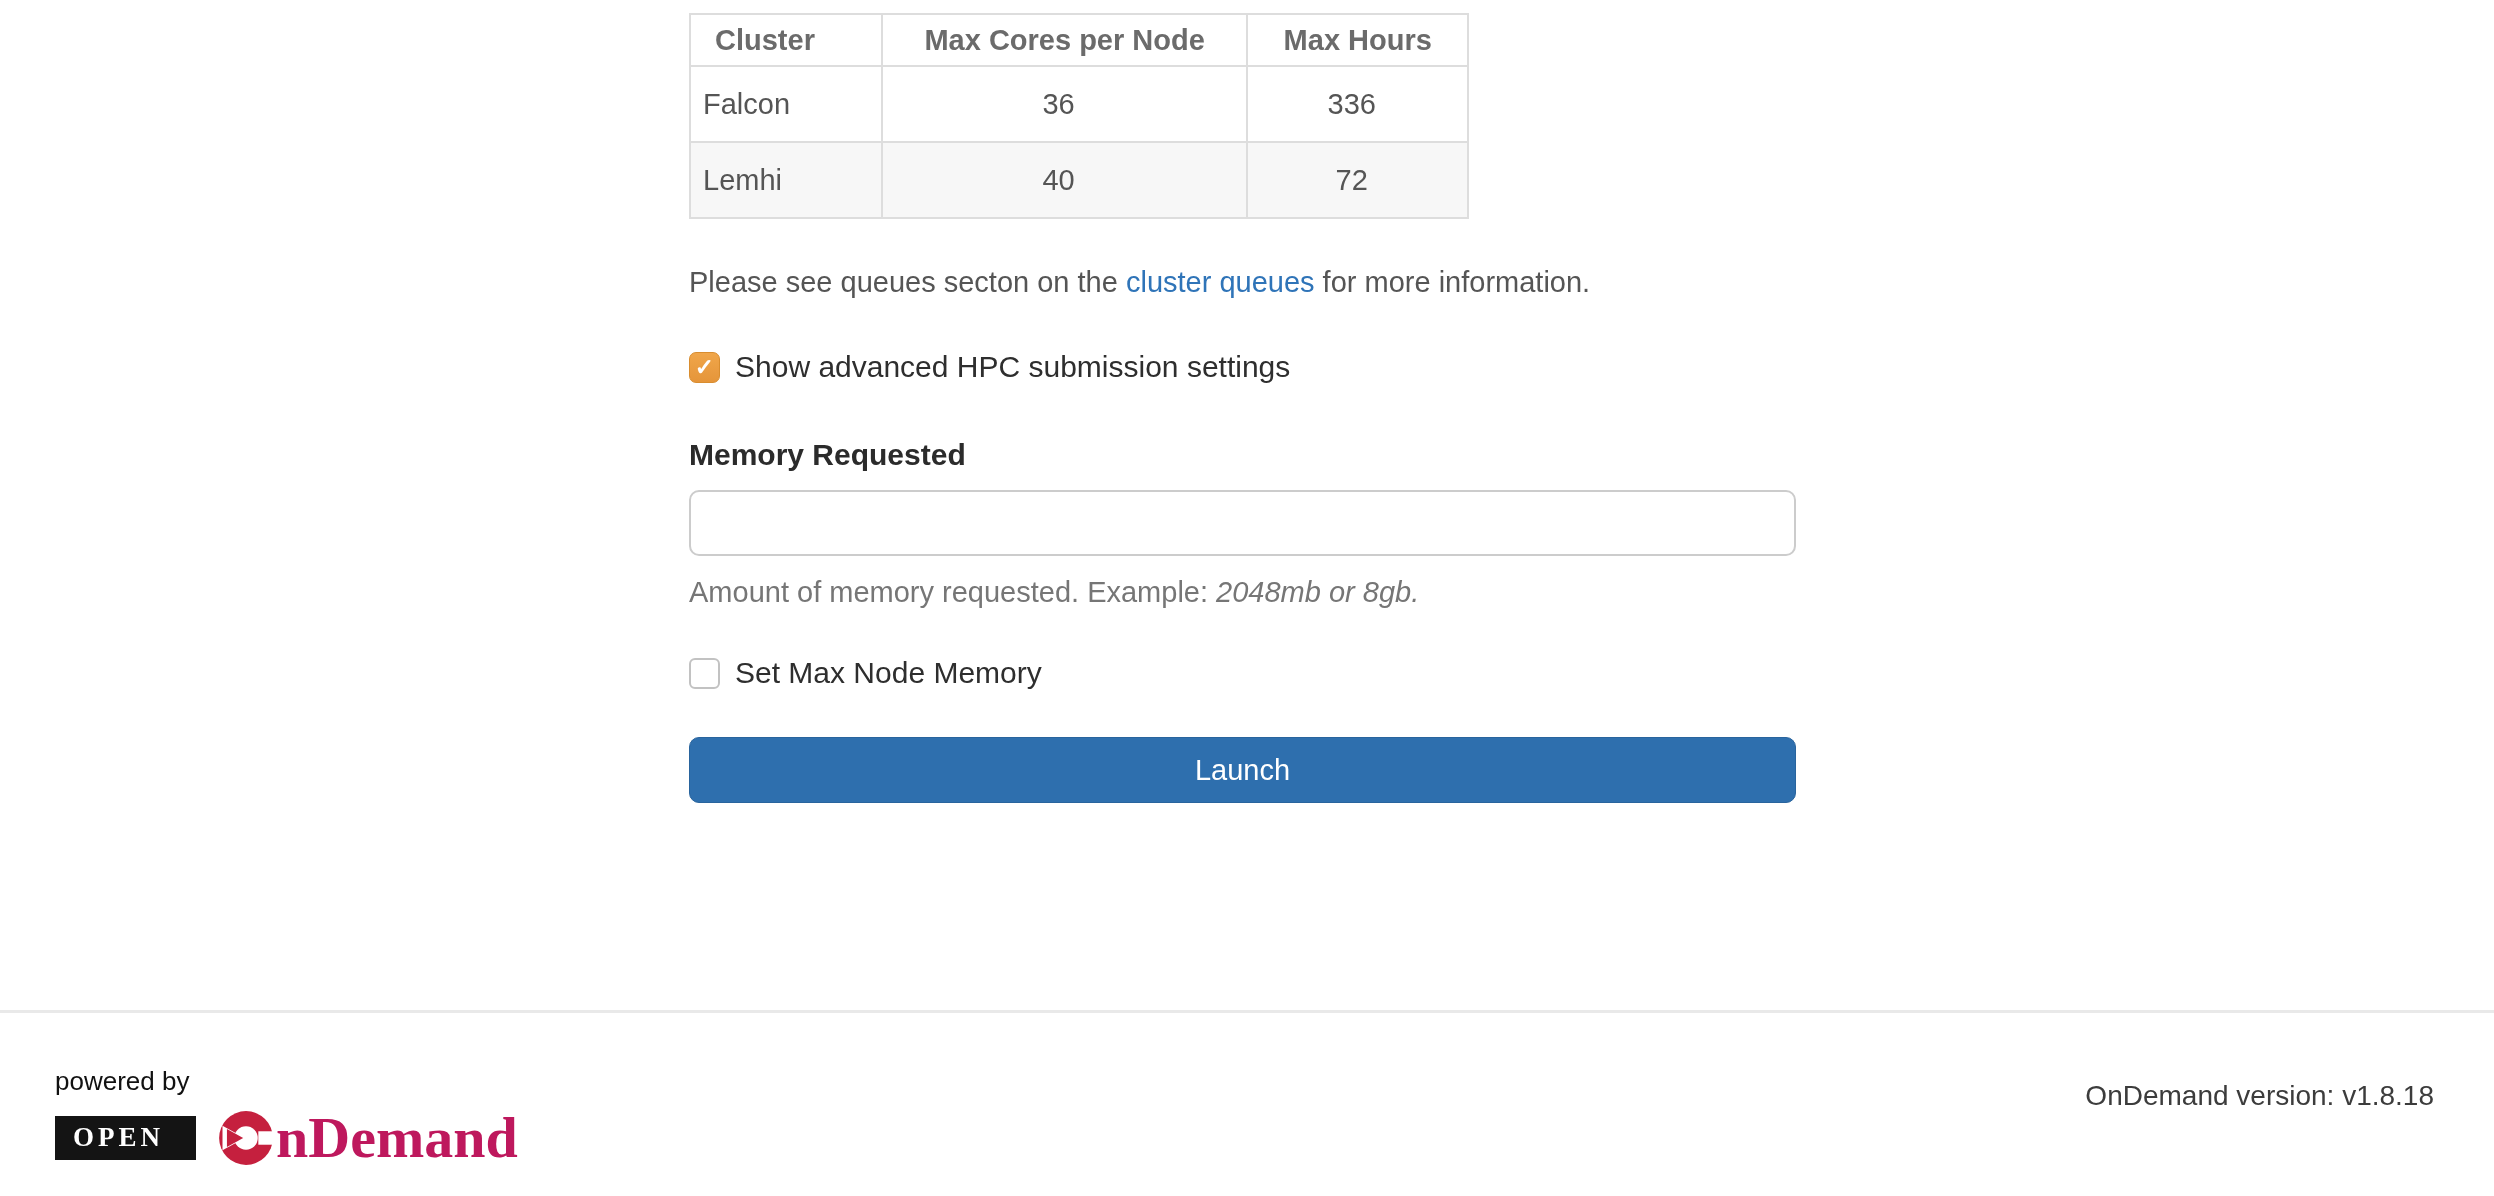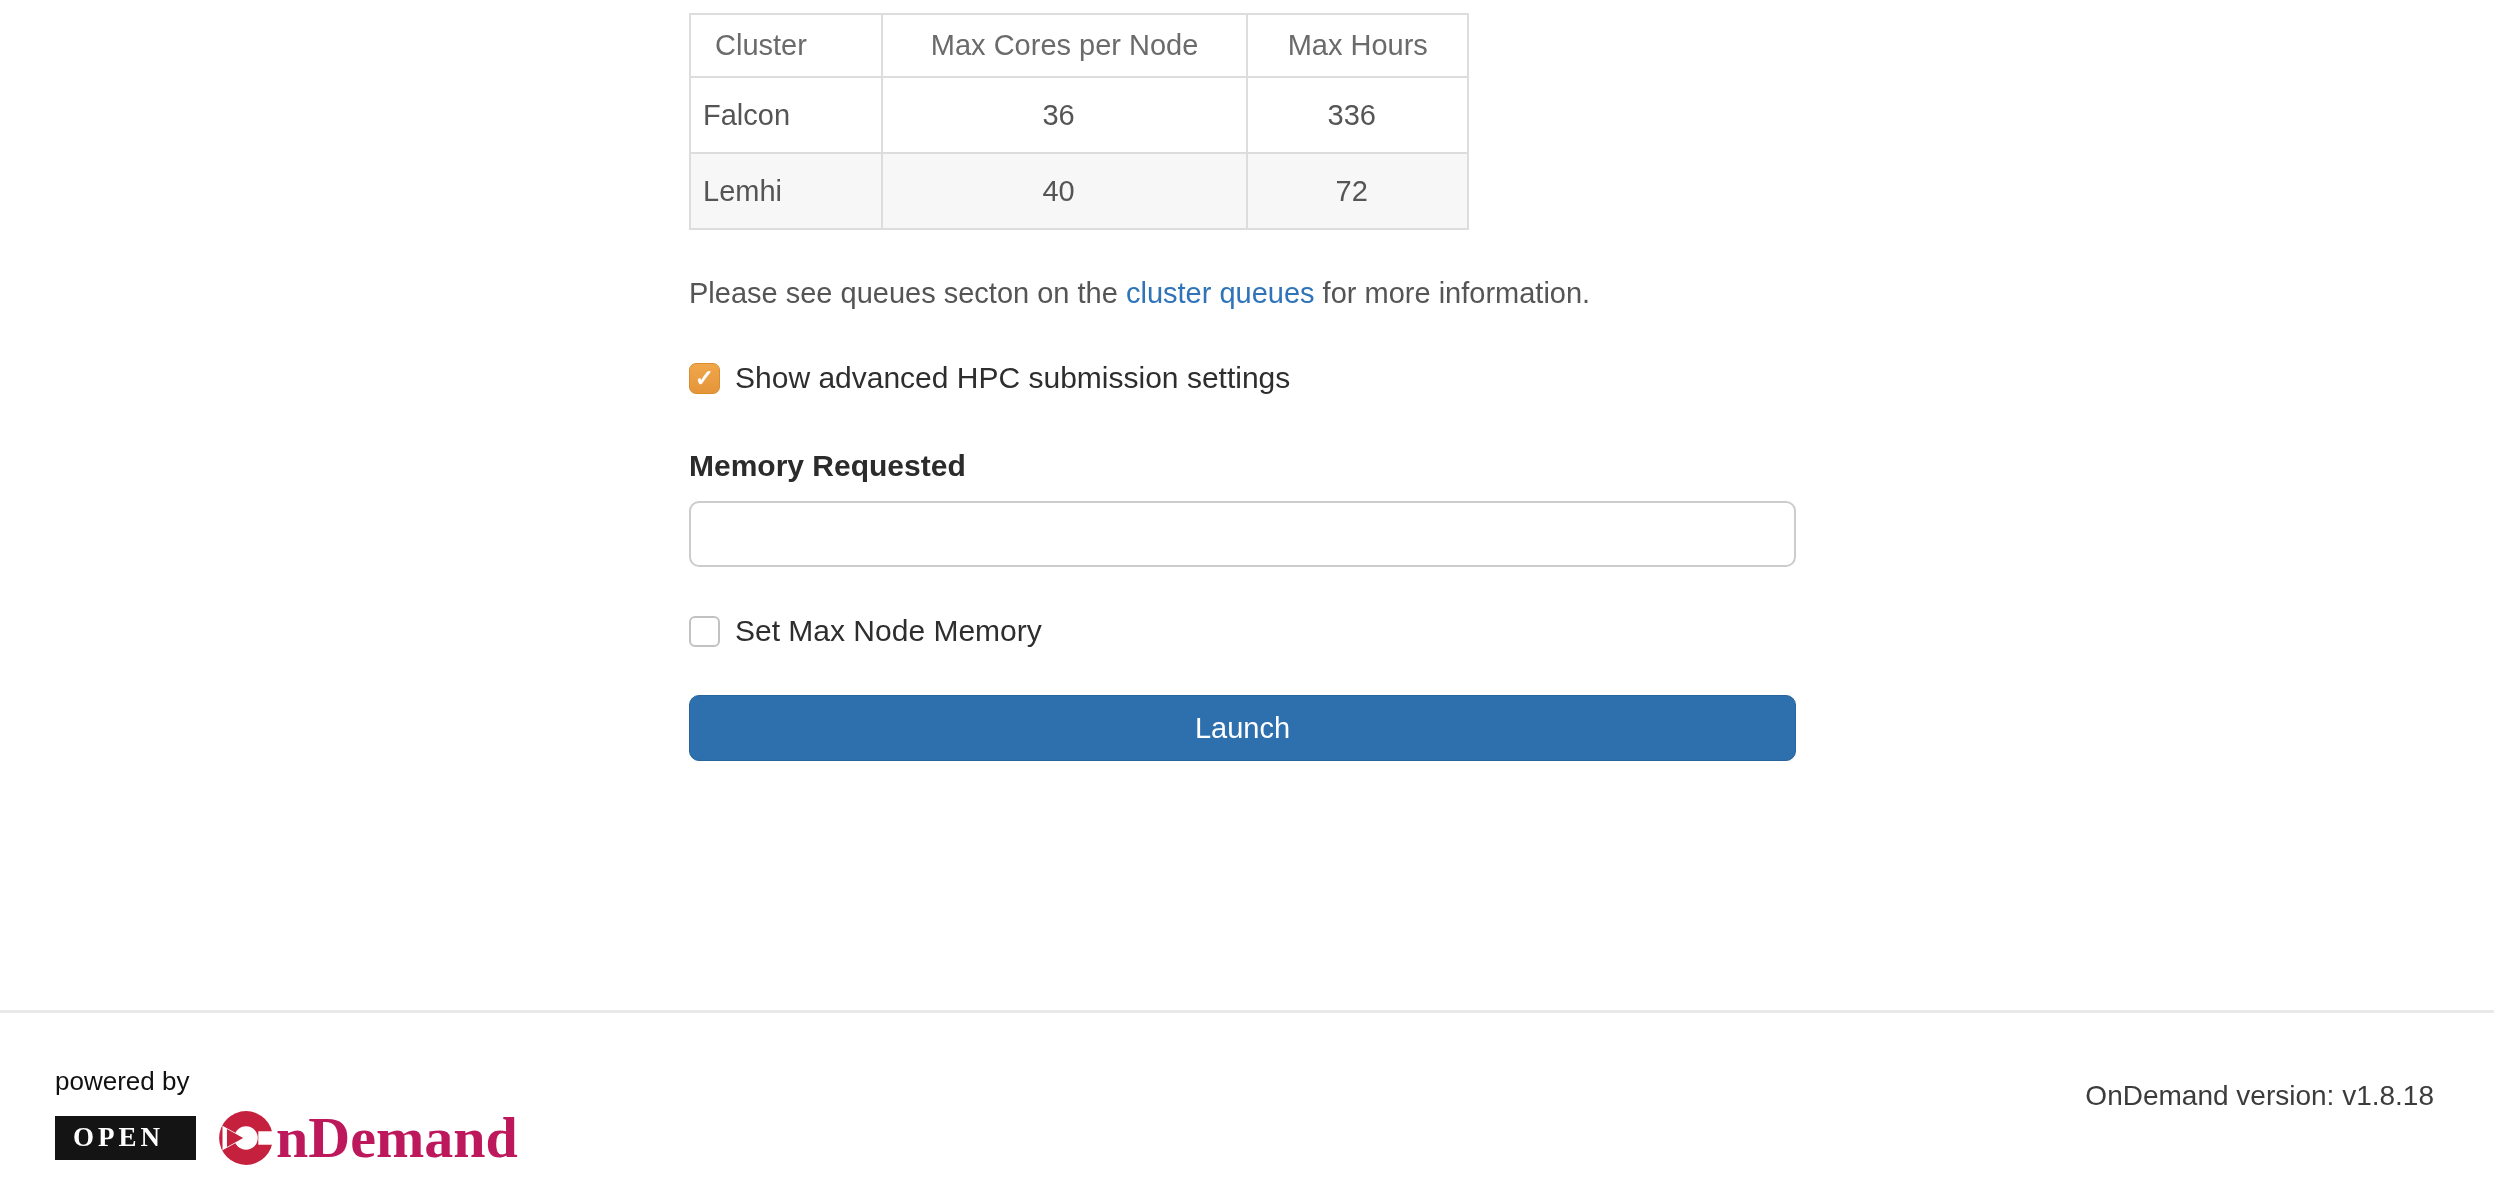--- a/index.html
+++ b/index.html
@@ -22,22 +22,22 @@
     border-collapse: collapse;
     width: 780px;
     font-size: 29px;
     color: #555555;
   }
   table.cluster-table th, table.cluster-table td {
     border: 2px solid #dddddd;
     padding: 0 24px;
   }
   table.cluster-table th {
-    height: 63px;
-    font-weight: normal;
+    height: 52px;
+    font-weight: bold;
     color: #6b6b6b;
   }
   table.cluster-table td { height: 76px; padding-left: 12px; }
   table.cluster-table .col-cluster { width: 192px; text-align: left; }
   table.cluster-table .col-cores   { width: 367px; text-align: center; }
   table.cluster-table .col-hours   { width: 221px; text-align: center; }
   table.cluster-table tr.striped td { background: #f7f7f7; }
 
   
   .queues-note {
@@ -212,20 +212,23 @@
 
   
   <div class="checkbox-row">
     <span class="checkbox-box checkbox-checked">✓</span>
     <span>Show advanced HPC submission settings</span>
   </div>
 
   
   <div class="field-label">Memory Requested</div>
   <input class="text-input" type="text" value="" style="">
+  <div class="help-text">
+    <span>Amount of memory requested. Example: </span><span class="example">2048mb or 8gb.</span>
+  </div>
 
   
   <div class="checkbox-row second">
     <span class="checkbox-box checkbox-unchecked"></span>
     <span>Set Max Node Memory</span>
   </div>
 
   
   <button class="launch-btn">Launch</button>
 

